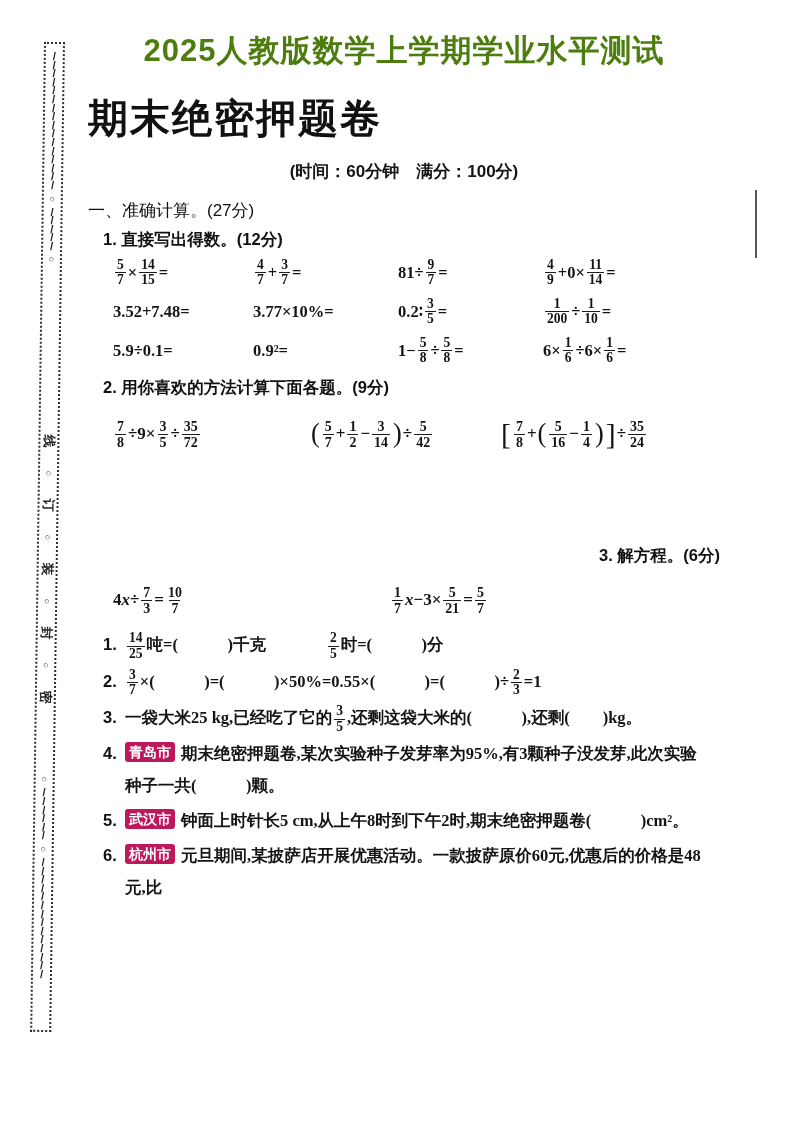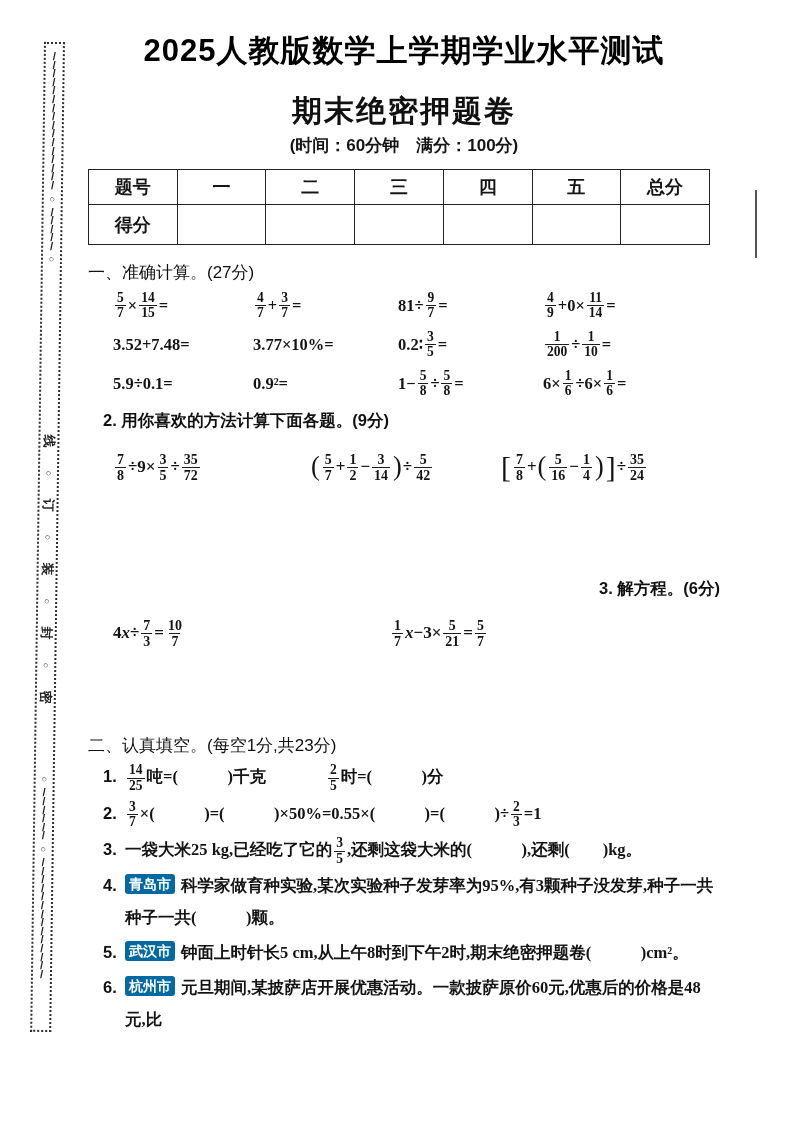--- a/index.html
+++ b/index.html
@@ -15,27 +15,27 @@
     display:flex;flex-direction:column;align-items:center;
     padding-top:8px;transform:rotate(0.8deg);transform-origin:top center;
   }
   .strip .sl{font-size:11px;line-height:8.6px;font-weight:700;color:#242424;}
   .strip .oc{font-size:9px;line-height:14px;margin:2px 0;color:#242424;}
   .strip .ch{font-size:13px;font-weight:700;margin:14px 0;transform:rotate(90deg);color:#242424;}
   
   .content{position:absolute;left:88px;top:0;width:632px;}
   .title{
     margin:0;padding-top:32px;text-align:center;
-    font-size:31px;font-weight:900;letter-spacing:1px;line-height:1.2;color:#000000;
+    font-size:31px;font-weight:900;letter-spacing:1px;line-height:1.2;color:#4d7c0f;
   }
   .subtitle{
-    margin:22px 0 0 0;text-align:center;
-    font-size:30px;font-weight:900;letter-spacing:2px;color:#111;
-  }
-  .info{margin-top:2px;text-align:center;font-size:17px;font-weight:700;color:#151515;}
+    margin:22px 0 0 0;
+    font-size:40px;font-weight:900;letter-spacing:2px;color:#111;
+  }
+  .info{margin-top:14px;text-align:center;font-size:17px;font-weight:700;color:#151515;}
   
   table.score{
     margin-top:12px;border-collapse:collapse;table-layout:fixed;width:622px;
   }
   table.score td{
     border:1.6px solid #222;text-align:center;vertical-align:middle;
     font-size:18px;font-weight:700;color:#151515;
   }
   table.score tr.hd td{height:32px;}
   table.score tr.sc td{height:37px;}
@@ -69,21 +69,21 @@
   .fr .d{border-top:1.4px solid #1c1c1c;padding:0 2px;}
   .bp{font-size:1.55em;line-height:0;vertical-align:-2px;font-weight:400;margin:0 1px;}
   .bb{font-size:1.75em;line-height:0;vertical-align:-2px;font-weight:400;margin:0 1px;}
   i{font-style:italic;font-family:"Liberation Serif",serif;}
   
   .s2item{display:flex;padding-left:15px;margin-top:4px;font-size:16.5px;line-height:1.9;}
   .s2item .no{flex:none;width:22px;font-weight:700;color:#111;}
   .s2item .body{flex:1;}
   .s2item .part-b{margin-left:60px;}
   .badge{
-    display:inline-block;background:#0369a1;color:#fff;
+    display:inline-block;background:#be185d;color:#fff;
     font-family:"Liberation Sans",sans-serif;font-weight:700;font-size:14px;
     line-height:20px;padding:0 4px;border-radius:3px;margin-right:6px;vertical-align:2px;
   }
   .line2{display:block;}
   
   .scan-mark{position:absolute;left:755px;top:190px;width:2px;height:68px;background:#555;}
 </style>
 </head>
 <body>
 
@@ -148,44 +148,23 @@
       <div class="sl">/</div>
     </div>
   <div class="scan-mark"></div>
 
   <div class="content">
 
     <h1 class="title">2025人教版数学上学期学业水平测试</h1>
     <h2 class="subtitle">期末绝密押题卷</h2>
     <div class="info">(时间：60分钟　满分：100分)</div>
 
-    <table class="score">
-      <tbody>
-          <tr class="hd">
-        <td>题号</td>
-        <td>一</td>
-        <td>二</td>
-        <td>三</td>
-        <td>四</td>
-        <td>五</td>
-        <td>总分</td>
-      </tr>
-      <tr class="sc">
-        <td>得分</td>
-        <td></td>
-        <td></td>
-        <td></td>
-        <td></td>
-        <td></td>
-        <td></td>
-      </tr>
-    </tbody>
-      </table>
 
     <div class="sec-h">一、准确计算。(27分)</div>
+    <div class="item-label">1. 直接写出得数。(12分)</div>
 
     <div class="prob-grid">
       <div class="prob m"><span class="fr">
             <span class="n">5</span>
             <span class="d">7</span>
           </span>×<span class="fr">
             <span class="n">14</span>
             <span class="d">15</span>
           </span>=</div>
       <div class="prob m"><span class="fr">
@@ -291,21 +270,20 @@
             <span class="d">7</span>
           </span><i>x</i>−3×<span class="fr">
             <span class="n">5</span>
             <span class="d">21</span>
           </span>=<span class="fr">
             <span class="n">5</span>
             <span class="d">7</span>
           </span></div>
     </div>
 
-    <div class="sec-h sec2-h">二、认真填空。(每空1分,共23分)</div>
 
     <div class="s2item">
       <span class="no">1.</span>
       <span class="body m"><span><span class="fr">
               <span class="n">14</span>
               <span class="d">25</span>
             </span>吨=(　　　)千克</span><span class="part-b"><span class="fr">
               <span class="n">2</span>
               <span class="d">5</span>
             </span>时=(　　　)分</span></span>
@@ -325,21 +303,21 @@
     <div class="s2item">
       <span class="no">3.</span>
       <span class="body m">一袋大米25 kg,已经吃了它的<span class="fr">
             <span class="n">3</span>
             <span class="d">5</span>
           </span>,还剩这袋大米的(　　　),还剩(　　)kg。</span>
     </div>
 
     <div class="s2item">
       <span class="no">4.</span>
-      <span class="body m"><span class="badge">青岛市</span><span>科学家做育种实验,某次实验种子发芽率为95%,有3颗种子没发芽,种子一共</span><span class="line2">种子一共(　　　)颗。</span></span>
+      <span class="body m"><span class="badge">青岛市</span><span>期末绝密押题卷,某次实验种子发芽率为95%,有3颗种子没发芽,此次实验</span><span class="line2">种子一共(　　　)颗。</span></span>
     </div>
 
     <div class="s2item">
       <span class="no">5.</span>
       <span class="body m"><span class="badge">武汉市</span><span>钟面上时针长5 cm,从上午8时到下午2时,期末绝密押题卷(　　　)cm²。</span></span>
     </div>
 
     <div class="s2item">
       <span class="no">6.</span>
       <span class="body m"><span class="badge">杭州市</span><span>元旦期间,某披萨店开展优惠活动。一款披萨原价60元,优惠后的价格是48元,比</span></span>

